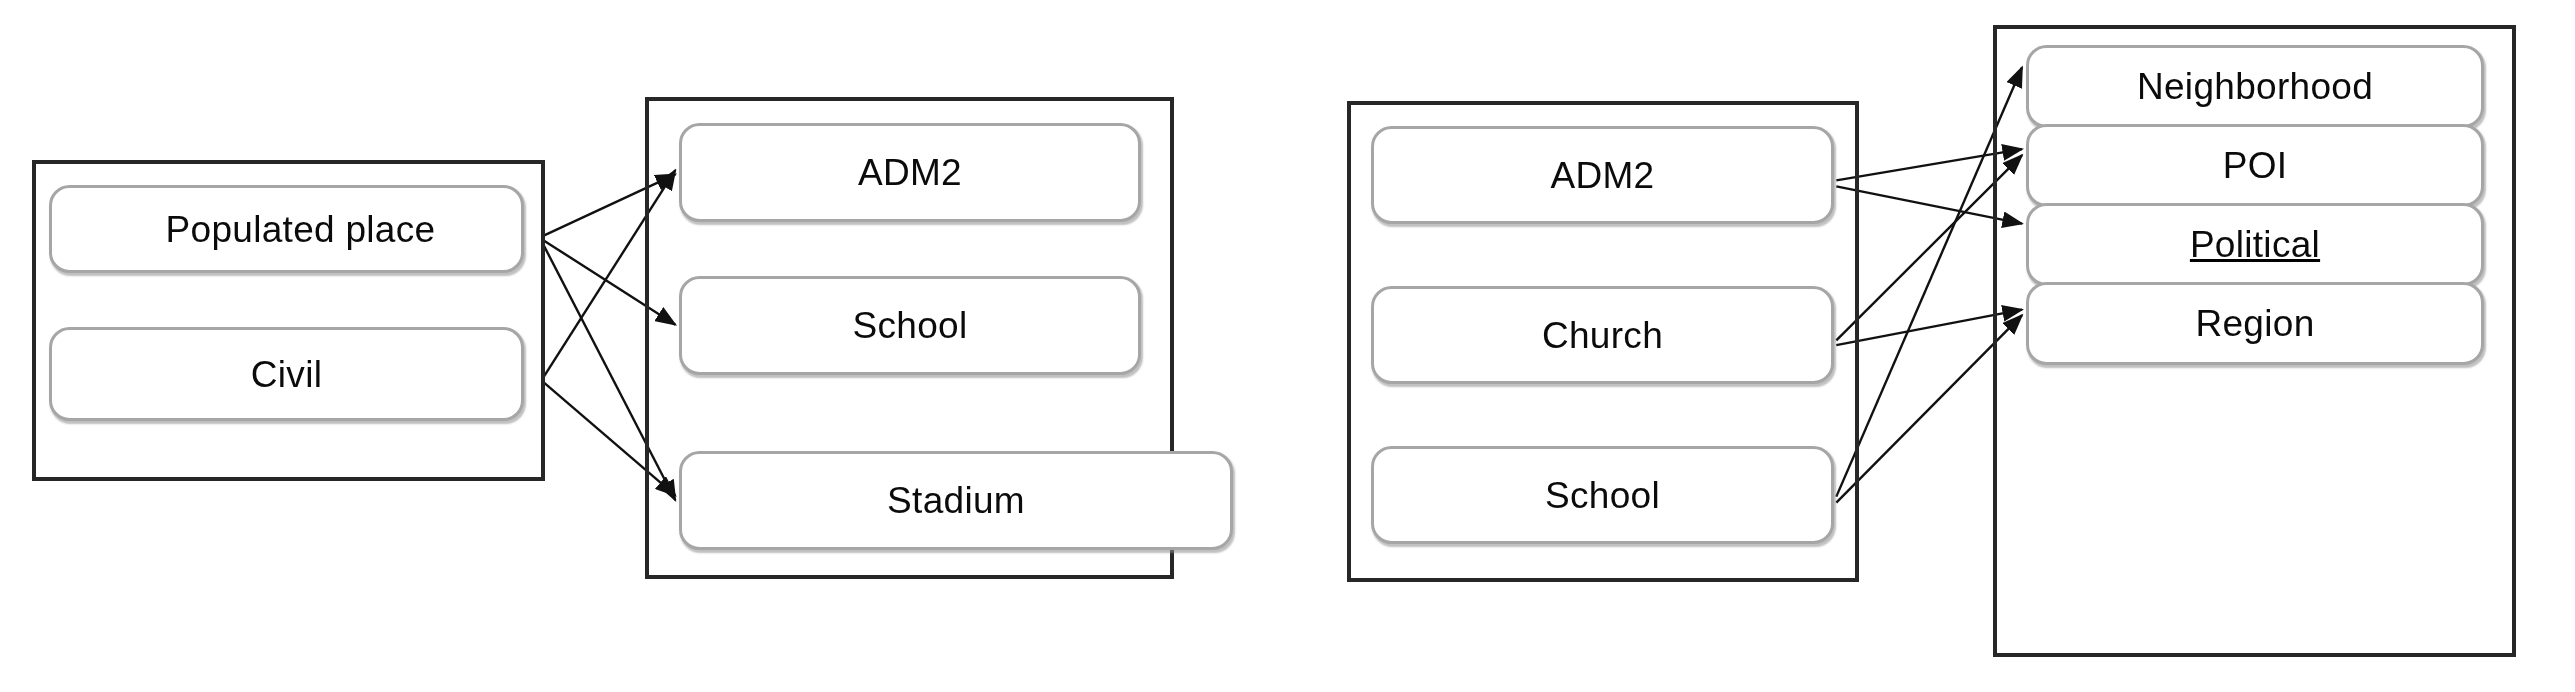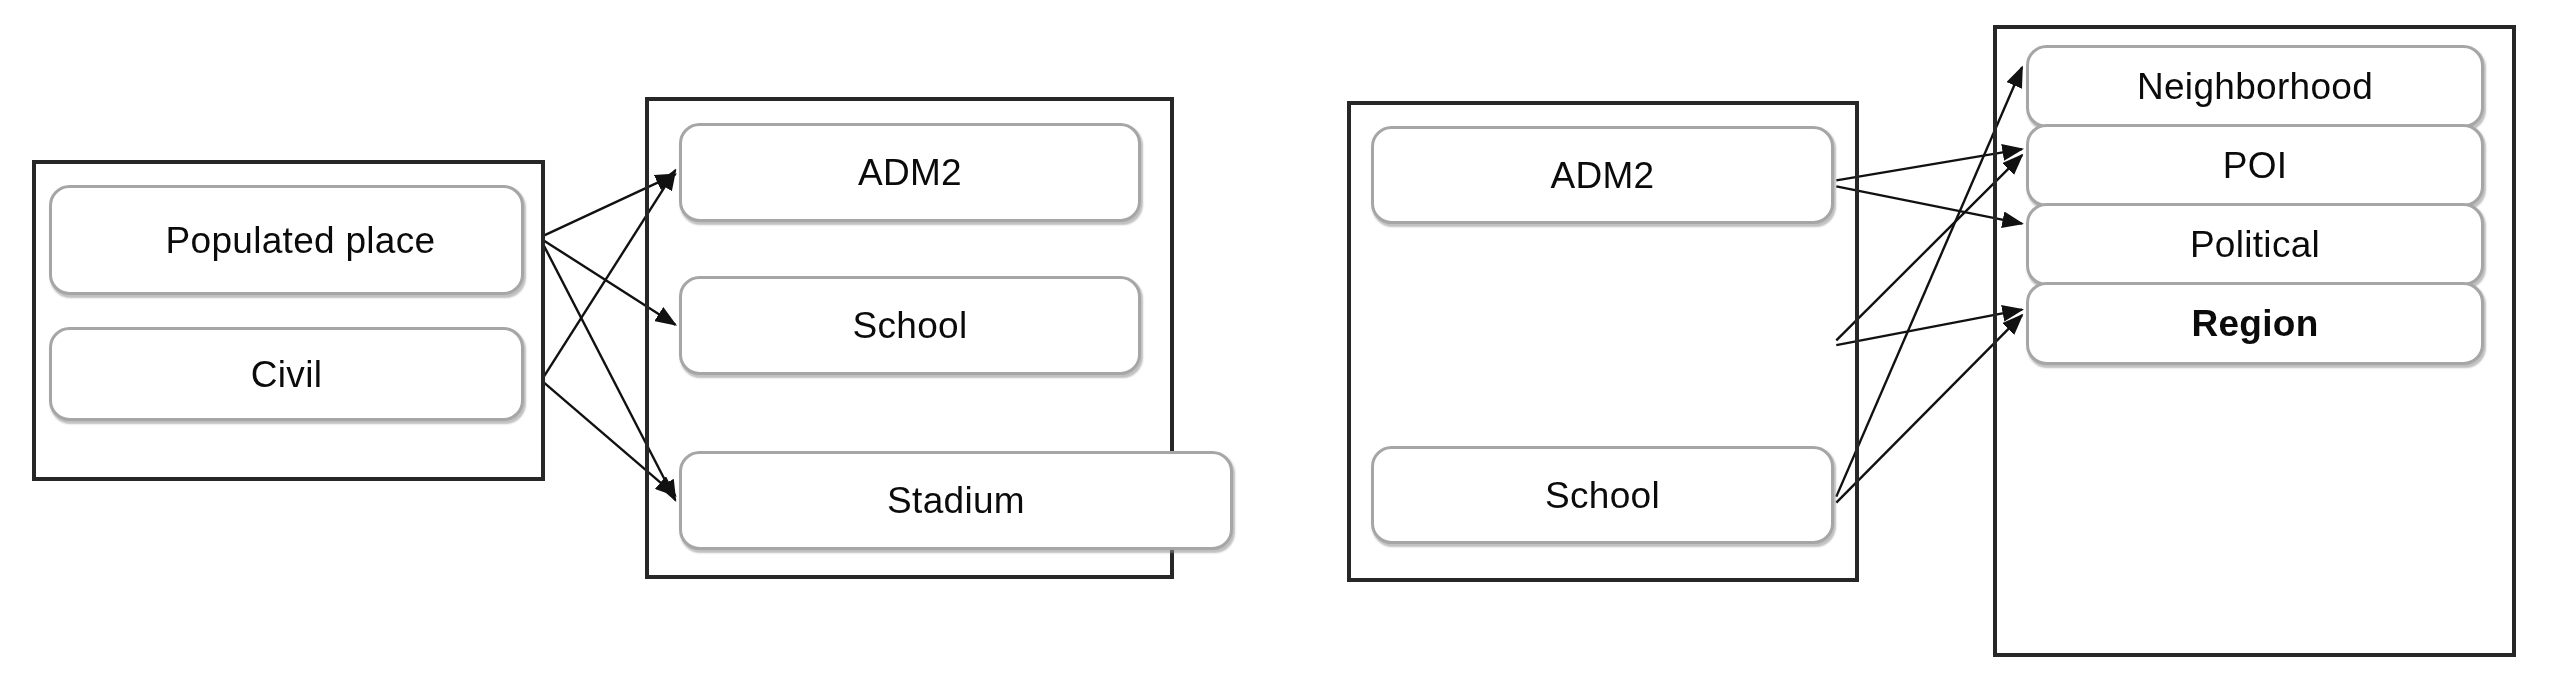--- a/index.html
+++ b/index.html
@@ -80,21 +80,21 @@
     <line class="edge-line" x1="3053" y1="300" x2="3362" y2="248" marker-end="url(#arrowhead)"></line>
     <line class="edge-line" x1="3053" y1="310" x2="3362" y2="372" marker-end="url(#arrowhead)"></line>
     <line class="edge-line" x1="3053" y1="566" x2="3362" y2="258" marker-end="url(#arrowhead)"></line>
     <line class="edge-line" x1="3053" y1="574" x2="3362" y2="515" marker-end="url(#arrowhead)"></line>
     <line class="edge-line" x1="3053" y1="826" x2="3362" y2="112" marker-end="url(#arrowhead)"></line>
     <line class="edge-line" x1="3053" y1="836" x2="3362" y2="524" marker-end="url(#arrowhead)"></line>
   </svg>
 
   <div class="group-box" style="left:32px; top:160px; width:513px; height:321px;"></div>
 
-  <div class="node" style="left:49px; top:185px; width:475px; height:110px;padding-left:28px;">
+  <div class="node" style="left:49px; top:185px; width:475px; height:88px;padding-left:28px;">
     <span class="node-label">Populated place</span>
   </div>
 
   <div class="node" style="left:49px; top:327px; width:475px; height:94px;">
     <span class="node-label">Civil</span>
   </div>
 
   <div class="group-box" style="left:645px; top:97px; width:529px; height:482px;"></div>
 
   <div class="node" style="left:679px; top:123px; width:462px; height:99px;">
@@ -108,37 +108,40 @@
   <div class="node" style="left:679px; top:451px; width:554px; height:99px;">
     <span class="node-label">Stadium</span>
   </div>
 
   <div class="group-box" style="left:1347px; top:101px; width:512px; height:481px;"></div>
 
   <div class="node" style="left:1371px; top:126px; width:463px; height:98px;">
     <span class="node-label">ADM2</span>
   </div>
 
+  <div class="node" style="left:1371px; top:286px; width:463px; height:98px;">
+    <span class="node-label">Church</span>
+  </div>
 
   <div class="node" style="left:1371px; top:446px; width:463px; height:98px;">
     <span class="node-label">School</span>
   </div>
 
   <div class="group-box" style="left:1993px; top:25px; width:523px; height:632px;"></div>
 
   <div class="node" style="left:2026px; top:45px; width:458px; height:83px;text-align:center;">
     <span class="node-label">Neighborhood</span>
   </div>
 
   <div class="node" style="left:2026px; top:124px; width:458px; height:83px;text-align:right;">
     <span class="node-label">POI</span>
   </div>
 
-  <div class="node" style="left:2026px; top:203px; width:458px; height:83px;">
+  <div class="node" style="left:2026px; top:203px; width:458px; height:83px;text-decoration:underline;">
     <span class="node-label">Political</span>
   </div>
 
-  <div class="node" style="left:2026px; top:282px; width:458px; height:83px;font-weight:bold;">
+  <div class="node" style="left:2026px; top:282px; width:458px; height:83px;">
     <span class="node-label">Region</span>
   </div>
 
 </div>
 
 
 </body></html>

